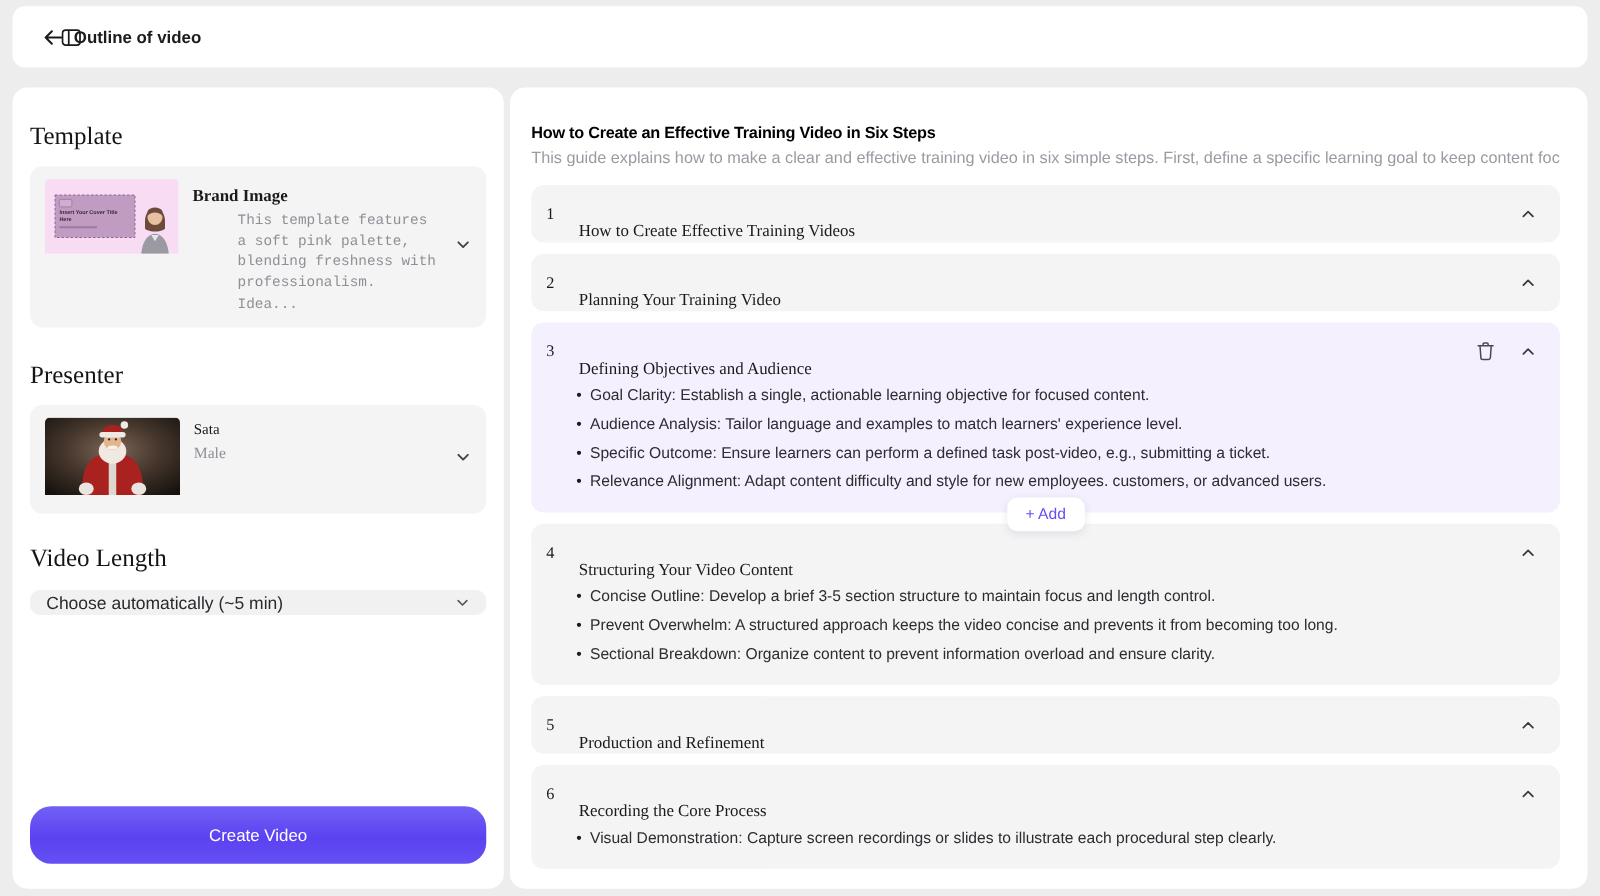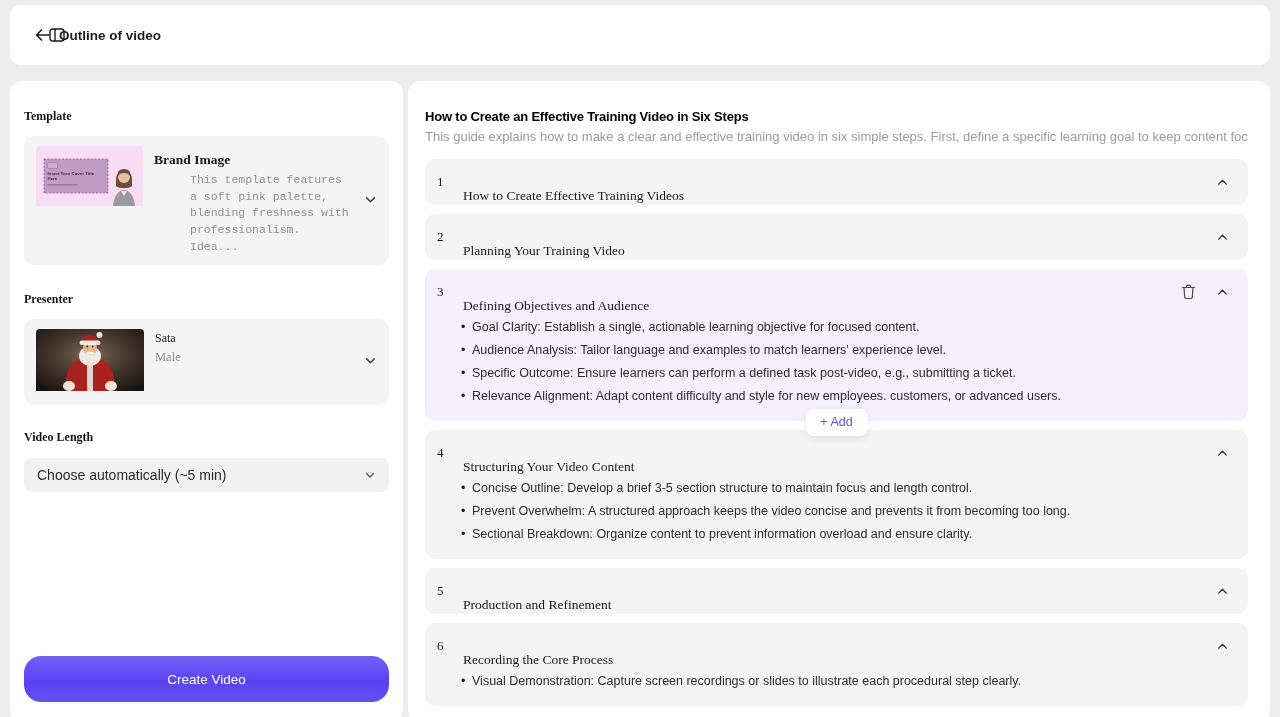--- a/index.html
+++ b/index.html
@@ -1,57 +1,57 @@
 <!DOCTYPE html>
 <html><head>
 <meta charset="utf-8">
 <style>
   * { margin:0; padding:0; box-sizing:border-box; }
   html,body { width:1280px; height:717px; overflow:hidden; }
   body { background:#ededee; font-family:"Liberation Sans", sans-serif; }
 
   
   .topbar {
-    margin:5px 10px 16px; height:60px; background:#ffffff; border-radius:10px;
+    margin:5px 10px 16px; height:49px; background:#ffffff; border-radius:10px;
     display:flex; align-items:center; padding:0 16px 0 24px; gap:0;
   }
   .icon-btn { display:flex; align-items:center; justify-content:center; cursor:pointer; background:none; border:none; }
   .topbar-title { font-size:13.5px; font-weight:600; color:#1c1c1f; }
 
   
   .content-row { display:flex; margin:9px 10px 0; gap:5px; height:641px; }
   .sidebar {
     width:393px; flex:0 0 393px; background:#fff; border-radius:12px;
     padding:28px 14px 20px; display:flex; flex-direction:column;
   }
   .main {
     flex:1; background:#fff; border-radius:12px;
     padding:28px 22px 0 17px; overflow:hidden;
   }
 
   
-  .side-heading { font-family:"Liberation Serif", serif; font-size:12px; font-weight:700; color:#141416; }
+  .side-heading { font-family:"Liberation Serif", serif; font-size:20px; font-weight:400; color:#141416; }
   .side-card {
     background:#f4f4f5; border-radius:10px; padding:10px 12px; margin-top:12px;
     display:flex; align-items:flex-start; cursor:pointer;
   }
   .thumb { border-radius:4px; overflow:hidden; flex:0 0 auto; display:block; }
   .card-text { margin-left:11px; width:200px; }
   .card-title { font-family:"Liberation Serif", serif; font-size:13.5px; font-weight:700; color:#1a1a1c; margin-top:6px; }
   .card-desc { font-family:Liberation Mono, monospace; font-size:11.5px; line-height:1.45; color:#8f8f96; margin-top:4px;margin-left:36px; }
   .card-chevron { margin-left:auto; align-self:center; }
 
   .presenter-name { font-family:"Liberation Serif", serif; font-size:12px; color:#1a1a1c; margin-top:2px; }
   .presenter-gender { font-family:"Liberation Serif", serif; font-size:12.5px; color:#8f8f96; margin-top:4px; }
 
   .mt-27 { margin-top:27px; }
   .mt-25 { margin-top:25px; }
 
   .select-box {
-    margin-top:13px; height:34px; background:#f1f1f2; border-radius:8px;
+    margin-top:13px; height:20px; background:#f1f1f2; border-radius:8px;
     display:flex; align-items:center; padding:0 13px; cursor:pointer;
   }
   .select-value { font-size:14px; font-weight:500; color:#2a2a2e; }
 
   .side-spacer { flex:1; }
   .create-btn {
     height:46px; border:none; border-radius:17px; cursor:pointer;
     background:linear-gradient(180deg,#7161f5 0%, #5b42f1 55%, #6450f3 100%);
     color:#ffffff; font-family:"Liberation Sans", sans-serif; font-size:13.5px; font-weight:500;
     width:100%;

